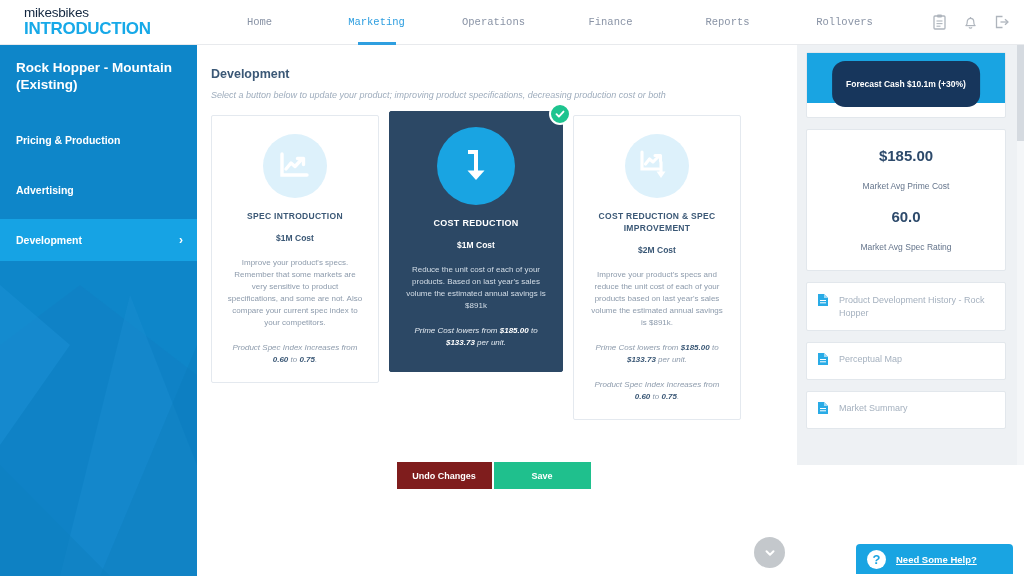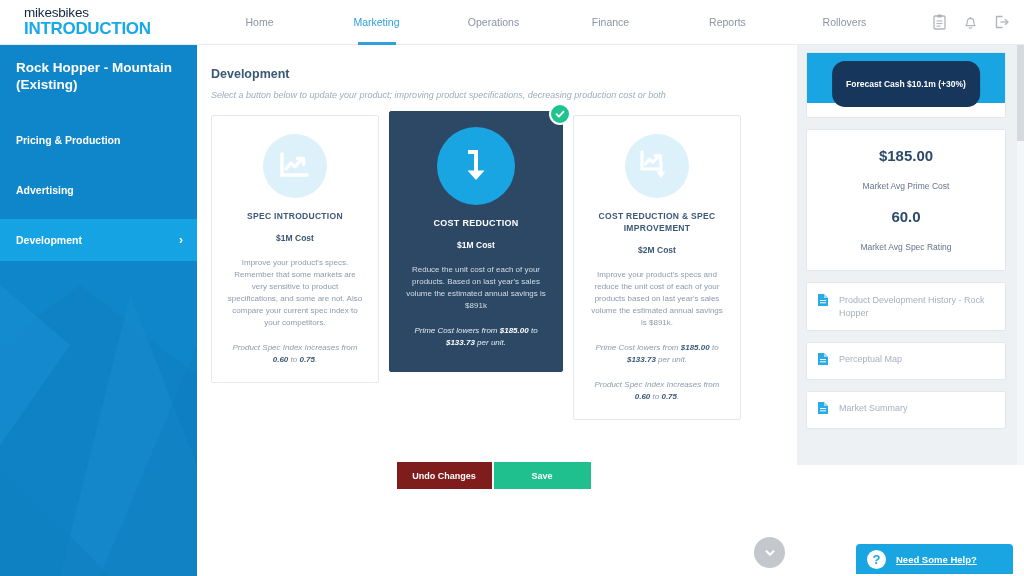--- a/index.html
+++ b/index.html
@@ -21,21 +21,21 @@
     display: flex; flex-direction: column; justify-content: center;
   }
   .logo-top {
     font-size: 13.5px; font-weight: normal; color: #12263f;
     letter-spacing: -0.2px; line-height: 14px;
   }
   .logo-bottom {
     font-size: 17px; font-weight: bold; color: #17a9e8;
     letter-spacing: -0.3px; line-height: 18px;
   }
-  .nav { flex: 1; display: flex; align-items: flex-end; height: 45px; padding-left: 4px; }
+  .nav { flex: 1; display: flex; align-items: flex-end; height: 45px; padding-left: 4px; font-family: Liberation Mono, monospace; }
   .nav-item {
     font-size: 10.5px; color: #8a94a6; height: 45px;
     display: flex; align-items: center; justify-content: center;
     position: relative; cursor: pointer; width: 117px; text-align: center;
   }
   .nav-item.active { color: #2f9fe0; }
   .nav-item.active::after {
     content: ""; position: absolute; bottom: 0; left: 50%;
     transform: translateX(-50%); width: 38px; height: 2.5px; background: #2f9fe0;
   }

